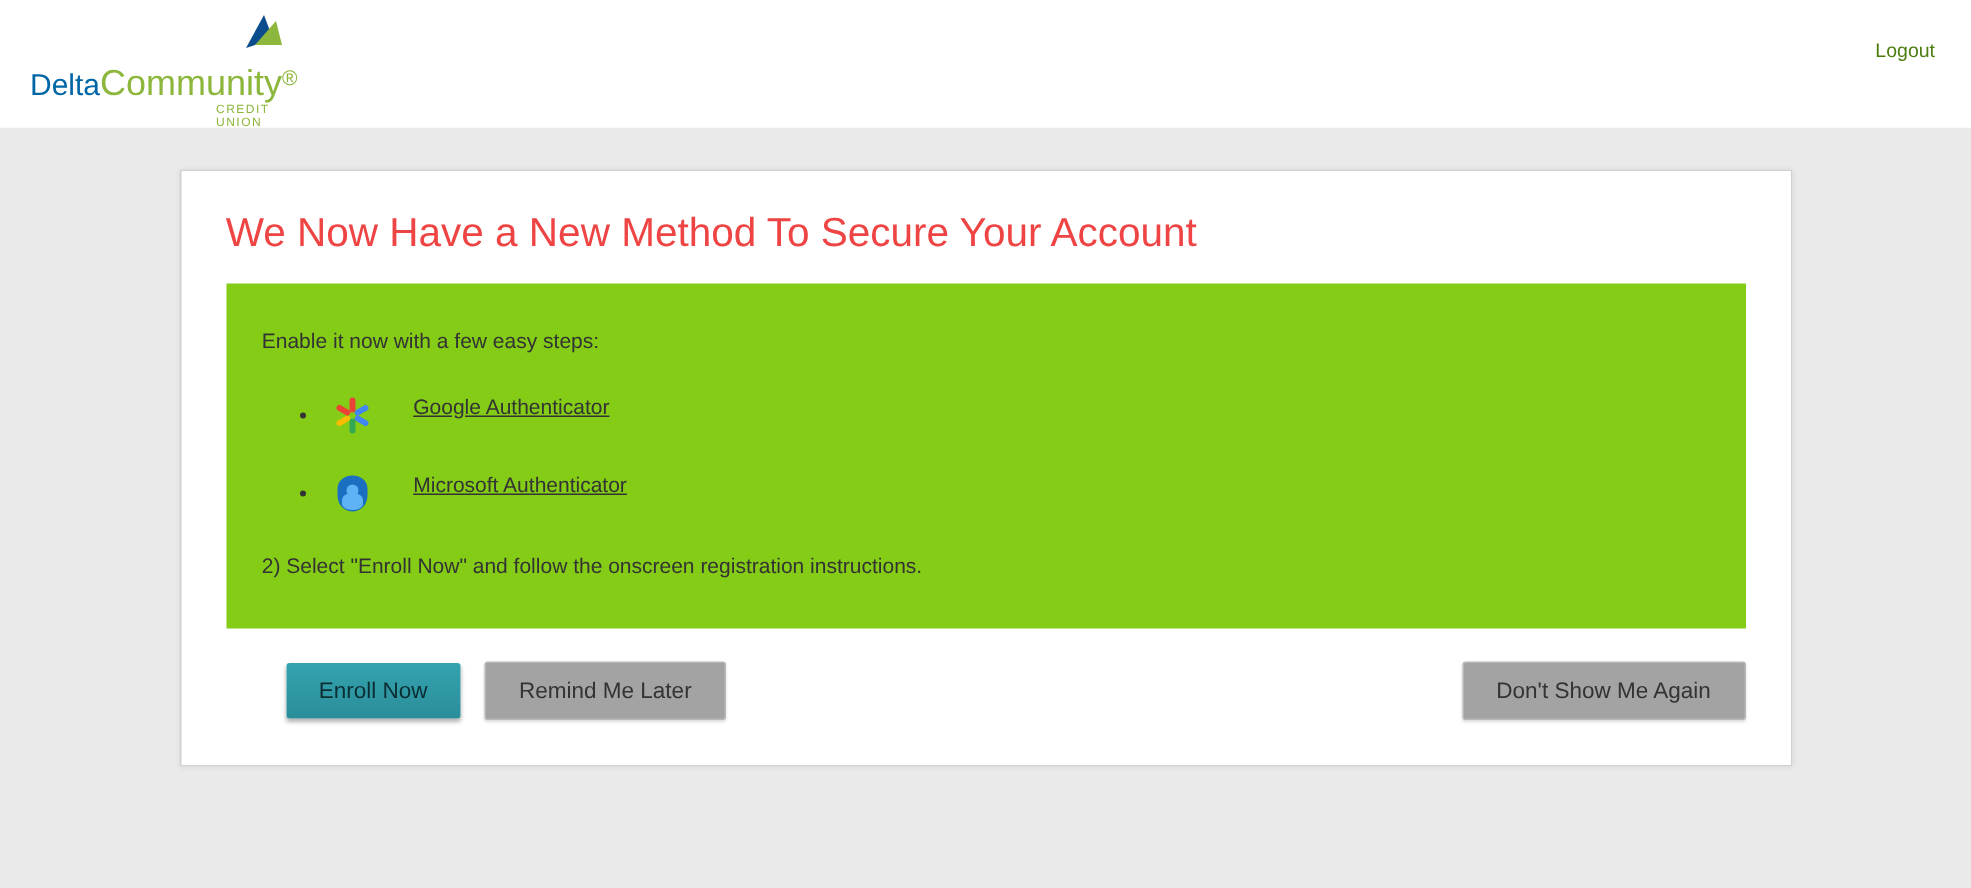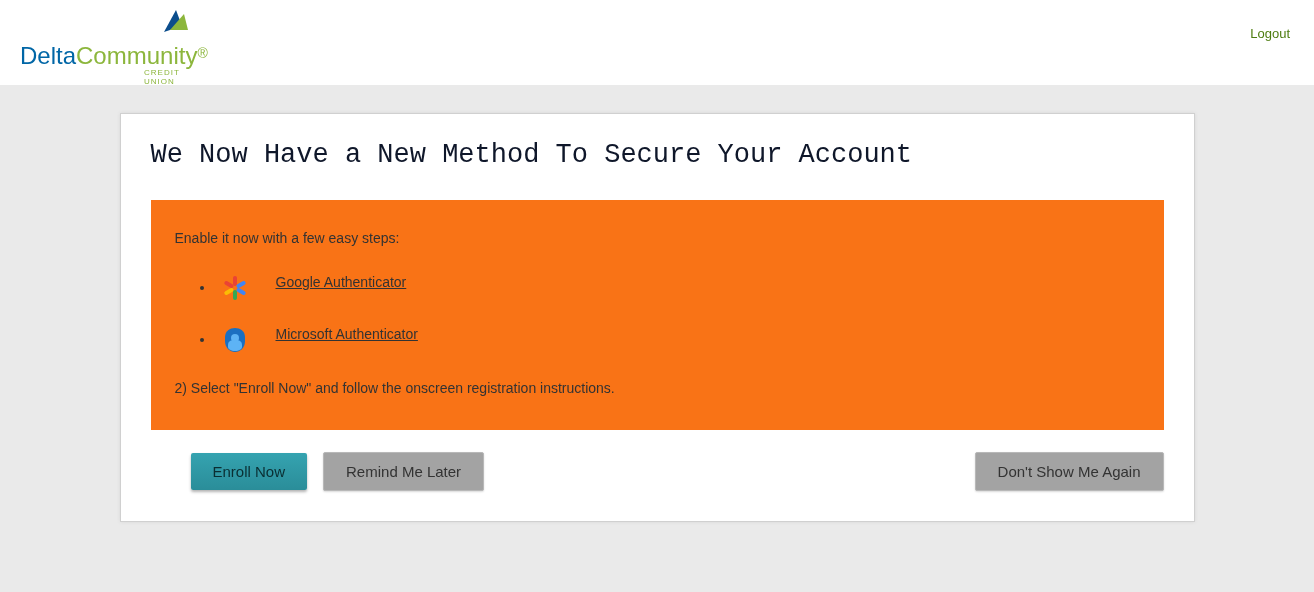--- a/index.html
+++ b/index.html
@@ -32,21 +32,21 @@
       margin-top: -2px;
     }
     .logo-text {
       position: absolute;
       left: 0;
       top: 32px;
       white-space: nowrap;
     }
     .logo-delta {
       color: #0066a6;
-      font-size: 24px;
+      font-size: 20px;
       font-weight: normal;
     }
     .logo-community {
       color: #8cb63c;
       font-size: 24px;
       font-weight: normal;
       text-align: right;
     }
     .logo-sub {
       position: absolute;
@@ -73,28 +73,27 @@
     .card {
       background: #ffffff;
       width: 1075px;
       margin: 0 auto;
       border: 1px solid #d0d0d0;
       box-shadow: 0 0 4px rgba(0,0,0,0.08);
       padding: 26px 30px 30px 30px;
     }
     .card-title {
       font-size: 27px;
-      color: #0f172a;
-      font-weight: normal;
-      margin-bottom: 30px;
+      color: #ef4444;
+      font-weight: normal;
+      margin-bottom: 18px;
       padding-left: 0;
-      font-family: Liberation Mono, monospace;
     }
     .gray-panel {
-      background: #f97316;
+      background: #84cc16;
       padding: 30px 24px 34px 24px;
     }
     .intro {
       font-size: 14px;
       color: #333;
       margin-bottom: 28px;
     }
     .step {
       font-size: 14px;
       color: #333;

